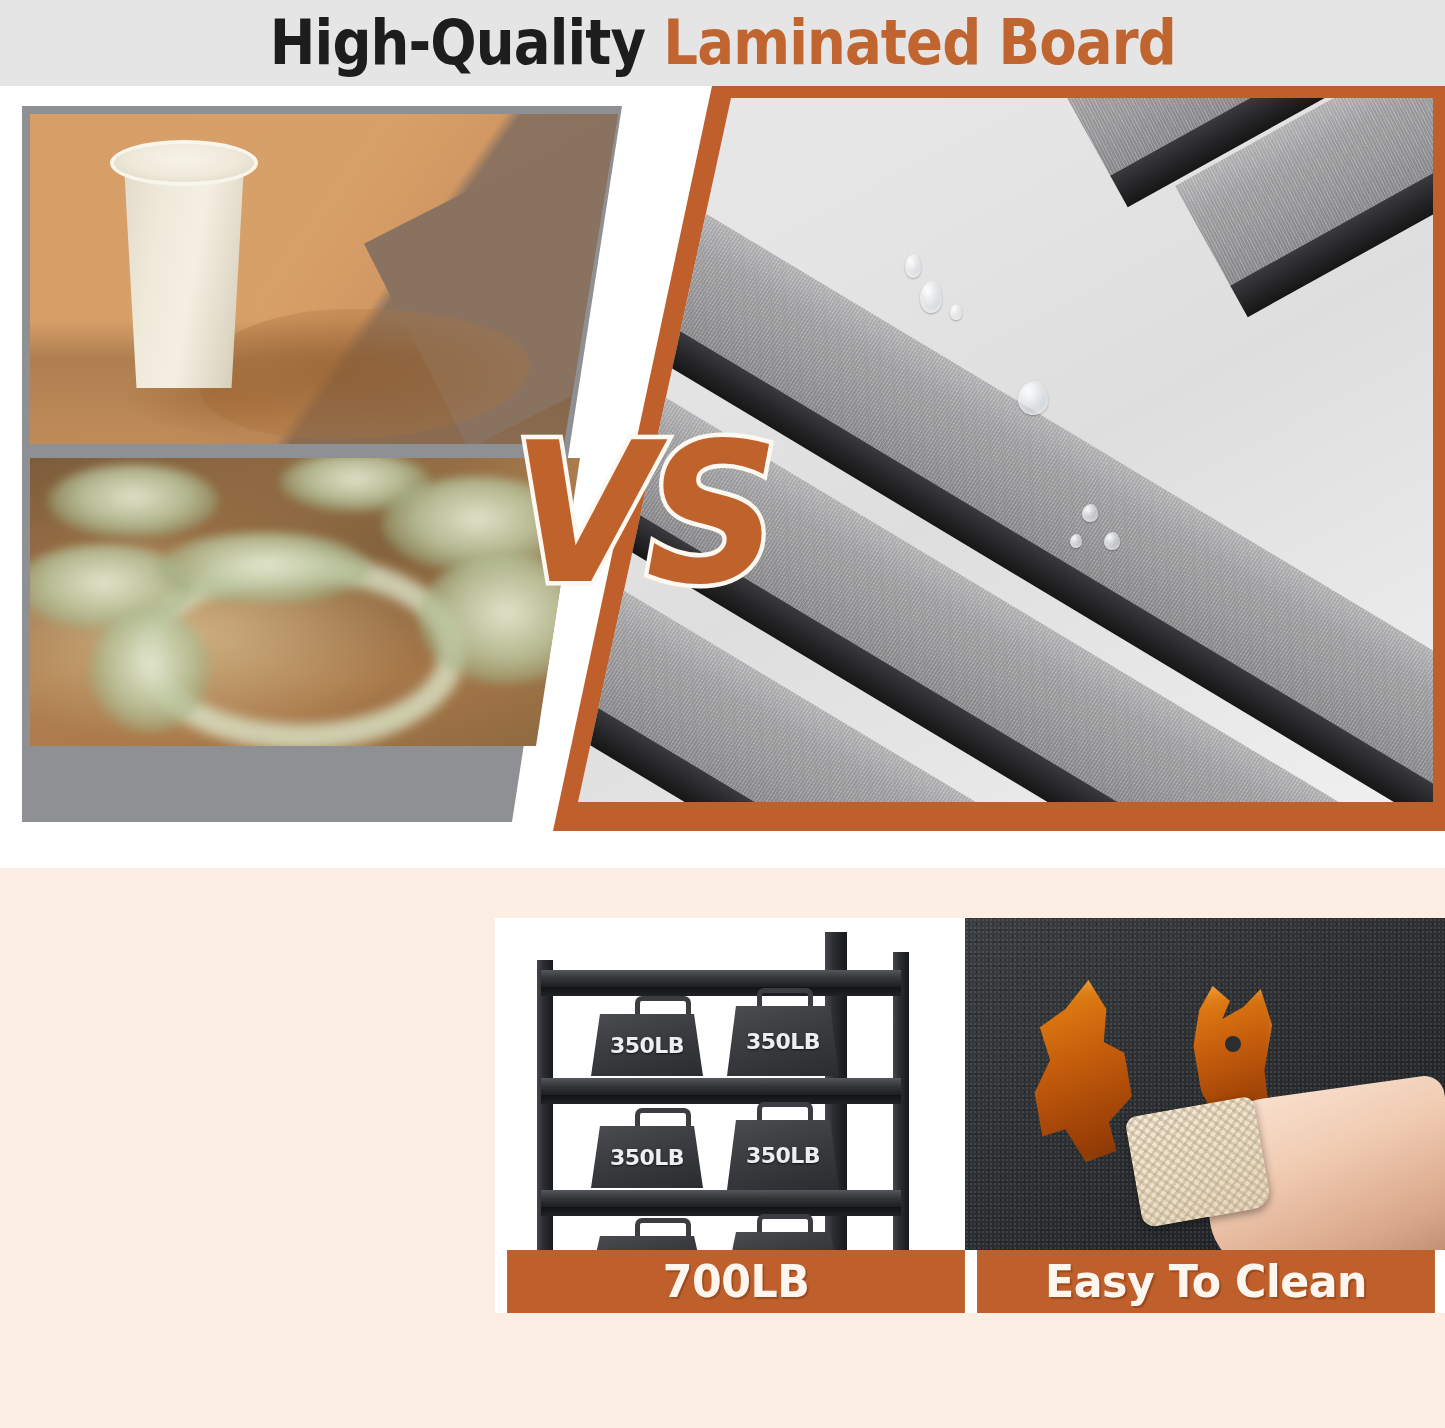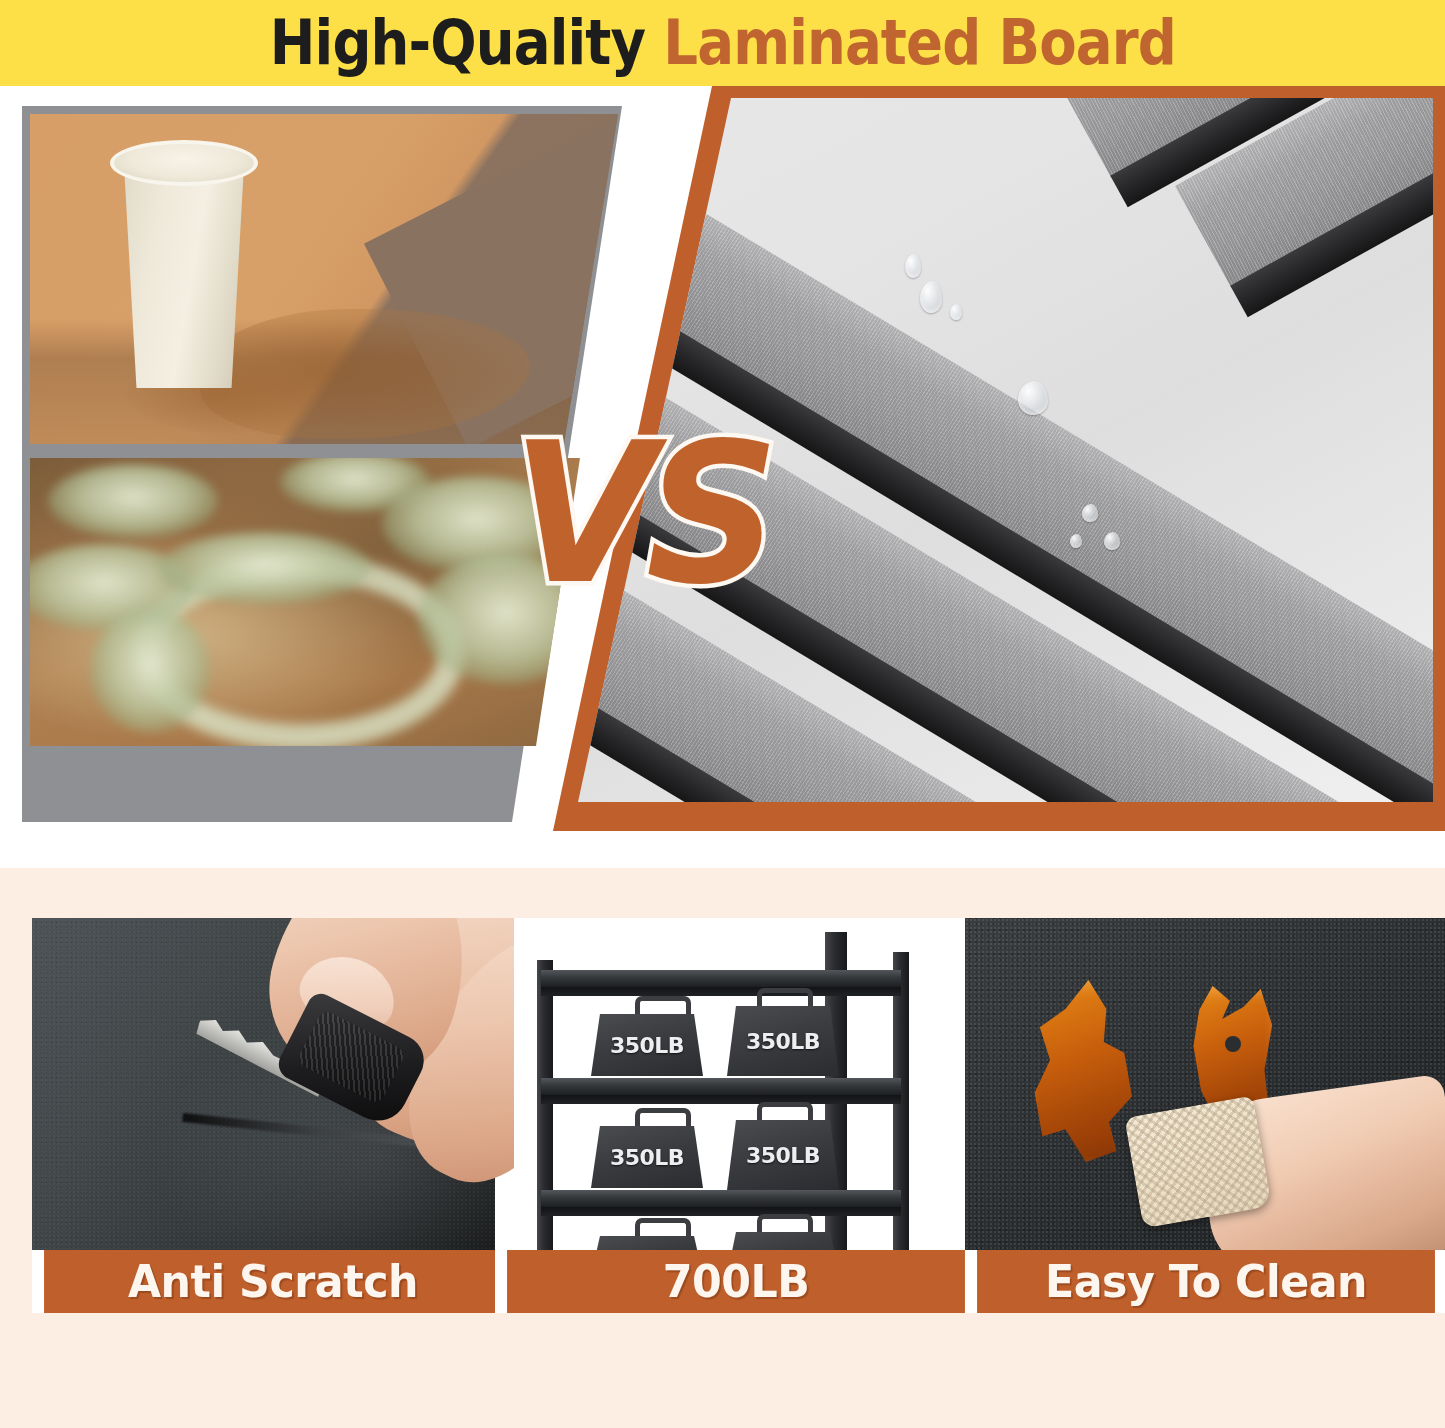--- a/index.html
+++ b/index.html
@@ -11,21 +11,21 @@
     width: 1445px;
     height: 1428px;
     font-family: "Liberation Sans", sans-serif;
     overflow: hidden;
     position: relative;
   }
 
   
   .header {
     height: 86px;
-    background: #fde047;
+    background: #e5e5e5;
     display: flex;
     align-items: center;
     justify-content: center;
     position: relative;
     z-index: 30;
   }
   .title {
     font-size: 62px;
     font-weight: bold;
     letter-spacing: -1px;
@@ -533,33 +533,20 @@
     </div>
 
   </div>
 
 
   <div class="vs">VS</div>
 </div>
 
 <div class="features">
 
-  <div class="feat feat-1">
-    <div class="feat-img">
-      <div class="scratch-bg"></div>
-      <div class="scratch-line"></div>
-      <div class="finger finger-a"></div>
-      <div class="finger finger-b"></div>
-      <div class="finger finger-c"></div>
-      <div class="nail"></div>
-      <div class="key-body"></div>
-      <div class="key-head"></div>
-    </div>
-    <div class="feat-label">Anti Scratch</div>
-  </div>
 
   <div class="feat feat-2">
     <div class="feat-img">
       <div class="shelf-bg"></div>
 
       <div class="post" style="left:42px;top:42px;width:16px;height:290px;"></div>
       <div class="post" style="left:330px;top:14px;width:22px;height:318px;"></div>
       <div class="post" style="left:398px;top:34px;width:16px;height:298px;"></div>
 
       <div class="shelf-board" style="left:46px;top:52px;width:360px;"></div>

